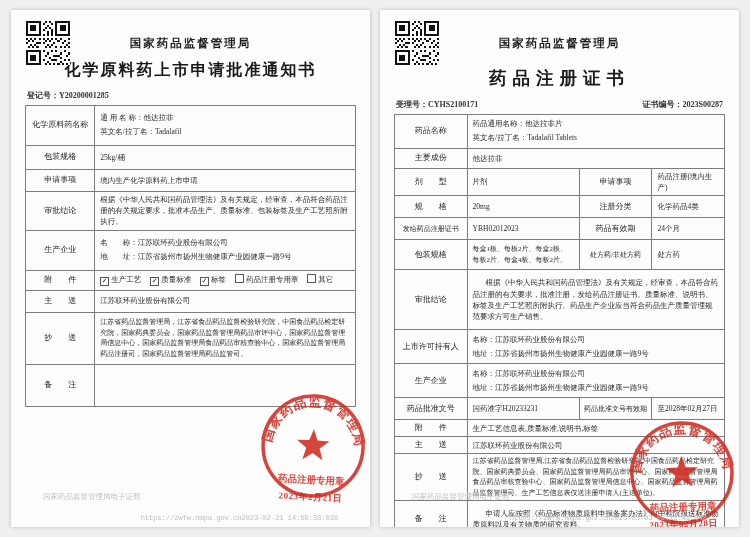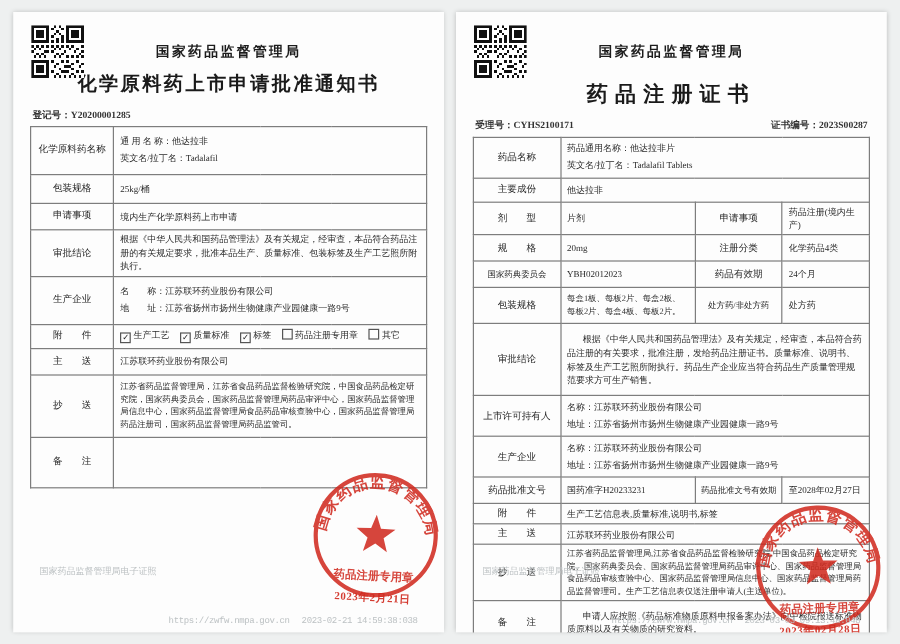--- a/index.html
+++ b/index.html
@@ -64,22 +64,22 @@
   }
   .stamp svg{width:110px;height:110px;opacity:.86;}
   .stamp .sdate{
     font-size:9px;font-weight:bold;color:#d0281d;
     margin-top:-14px;opacity:.9;letter-spacing:.5px;
   }
   .stamp-left{left:247px;top:381px;transform:rotate(3deg);}
   .stamp-right{left:247px;top:408px;transform:rotate(-2deg);}
   .footer{
     position:absolute;bottom:5px;left:14px;right:14px;
-    display:flex;justify-content:center;gap:10px;
-    font-size:7.5px;color:#bcc1c3;white-space:nowrap;
+    display:flex;justify-content:center;
+    font-size:7.5px;color:#bcc1c3;white-space:nowrap;align-items:center;
   }
   .footer .mono{font-family:"Liberation Mono","DejaVu Sans Mono",monospace;letter-spacing:-0.3px;margin-top:43px;}
 </style>
 </head>
 <body>
 
 <svg width="0" height="0" style="position:absolute" aria-hidden="true">
   <defs>
     <symbol id="qr-sym" viewBox="0 0 21 21">
       <rect x="0" y="0" width="21" height="21" fill="#fff"></rect>
@@ -224,21 +224,21 @@
       <td class="lbl">申请事项</td>
       <td>药品注册(境内生产)</td>
     </tr>
     <tr class="r4">
       <td class="lbl">规　　格</td>
       <td>20mg</td>
       <td class="lbl">注册分类</td>
       <td>化学药品4类</td>
     </tr>
     <tr class="r5">
-      <td class="lbl sm">国家药典委员会</td>
+      <td class="lbl sm">发给药品注册证书</td>
       <td>YBH02012023</td>
       <td class="lbl">药品有效期</td>
       <td>24个月</td>
     </tr>
     <tr class="r6">
       <td class="lbl">包装规格</td>
       <td style="font-size:7px">每盒1板、每板2片、每盒2板、每板2片、每盒4板、每板2片。</td>
       <td class="lbl sm">处方药/非处方药</td>
       <td>处方药</td>
     </tr>

